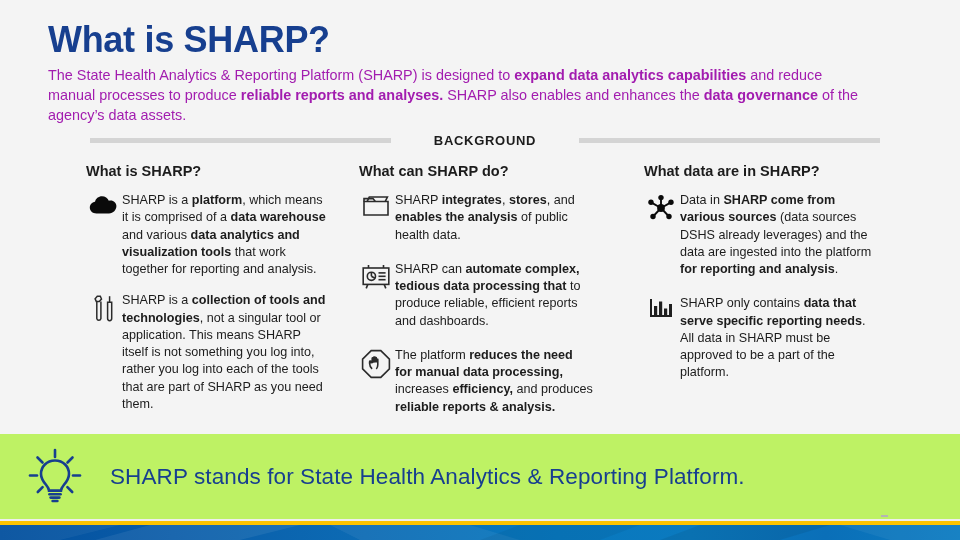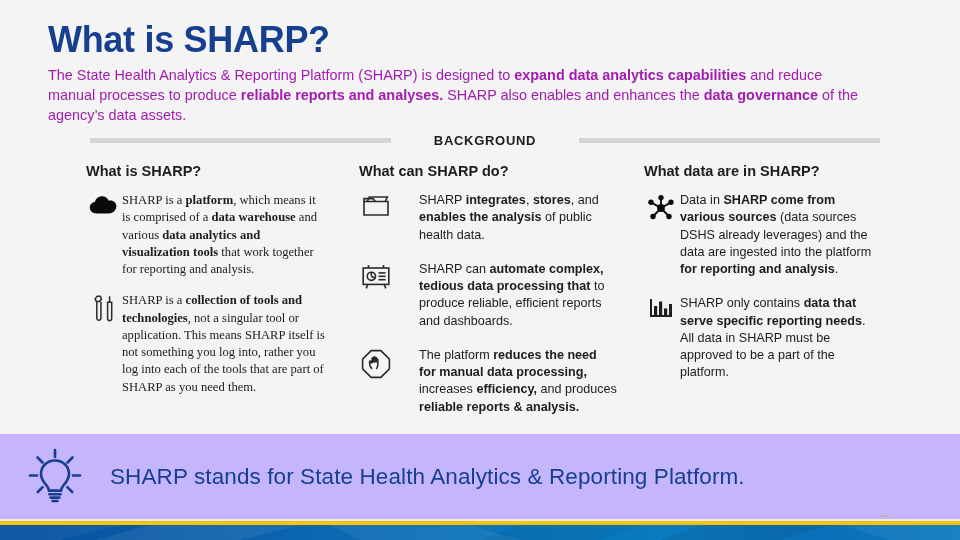--- a/index.html
+++ b/index.html
@@ -109,34 +109,34 @@
   .bullet .ico svg { display: block; }
   .bullet .txt {
     font-size: 12.6px;
     line-height: 1.37;
     color: #1c1c1c;
     padding-left: 2px;
   }
   .bullet .txt b { font-weight: bold; }
 
   
-  .col.c1 .bullet .txt { width: 205px; font-family: Liberation Serif, serif; }
+  .col.c1 .bullet .txt { width: 205px; }
   .col.c2 .bullet .txt { width: 198px; }
   .col.c3 .bullet .txt { width: 200px; }
-  .col.c2 .bullet { margin-bottom: 17px; gap: 24px; }
+  .col.c2 .bullet { margin-bottom: 17px; }
   .col.c3 .bullet { margin-bottom: 17px; }
 
   
   .callout {
     position: absolute;
     left: 0;
     top: 434px;
     width: 960px;
     height: 86px;
-    background: #c4b5fd;
+    background: #bef264;
     display: flex;
     align-items: center;
   }
   .callout .bulb {
     width: 110px;
     min-width: 110px;
     display: flex;
     align-items: center;
     justify-content: center;
   }

